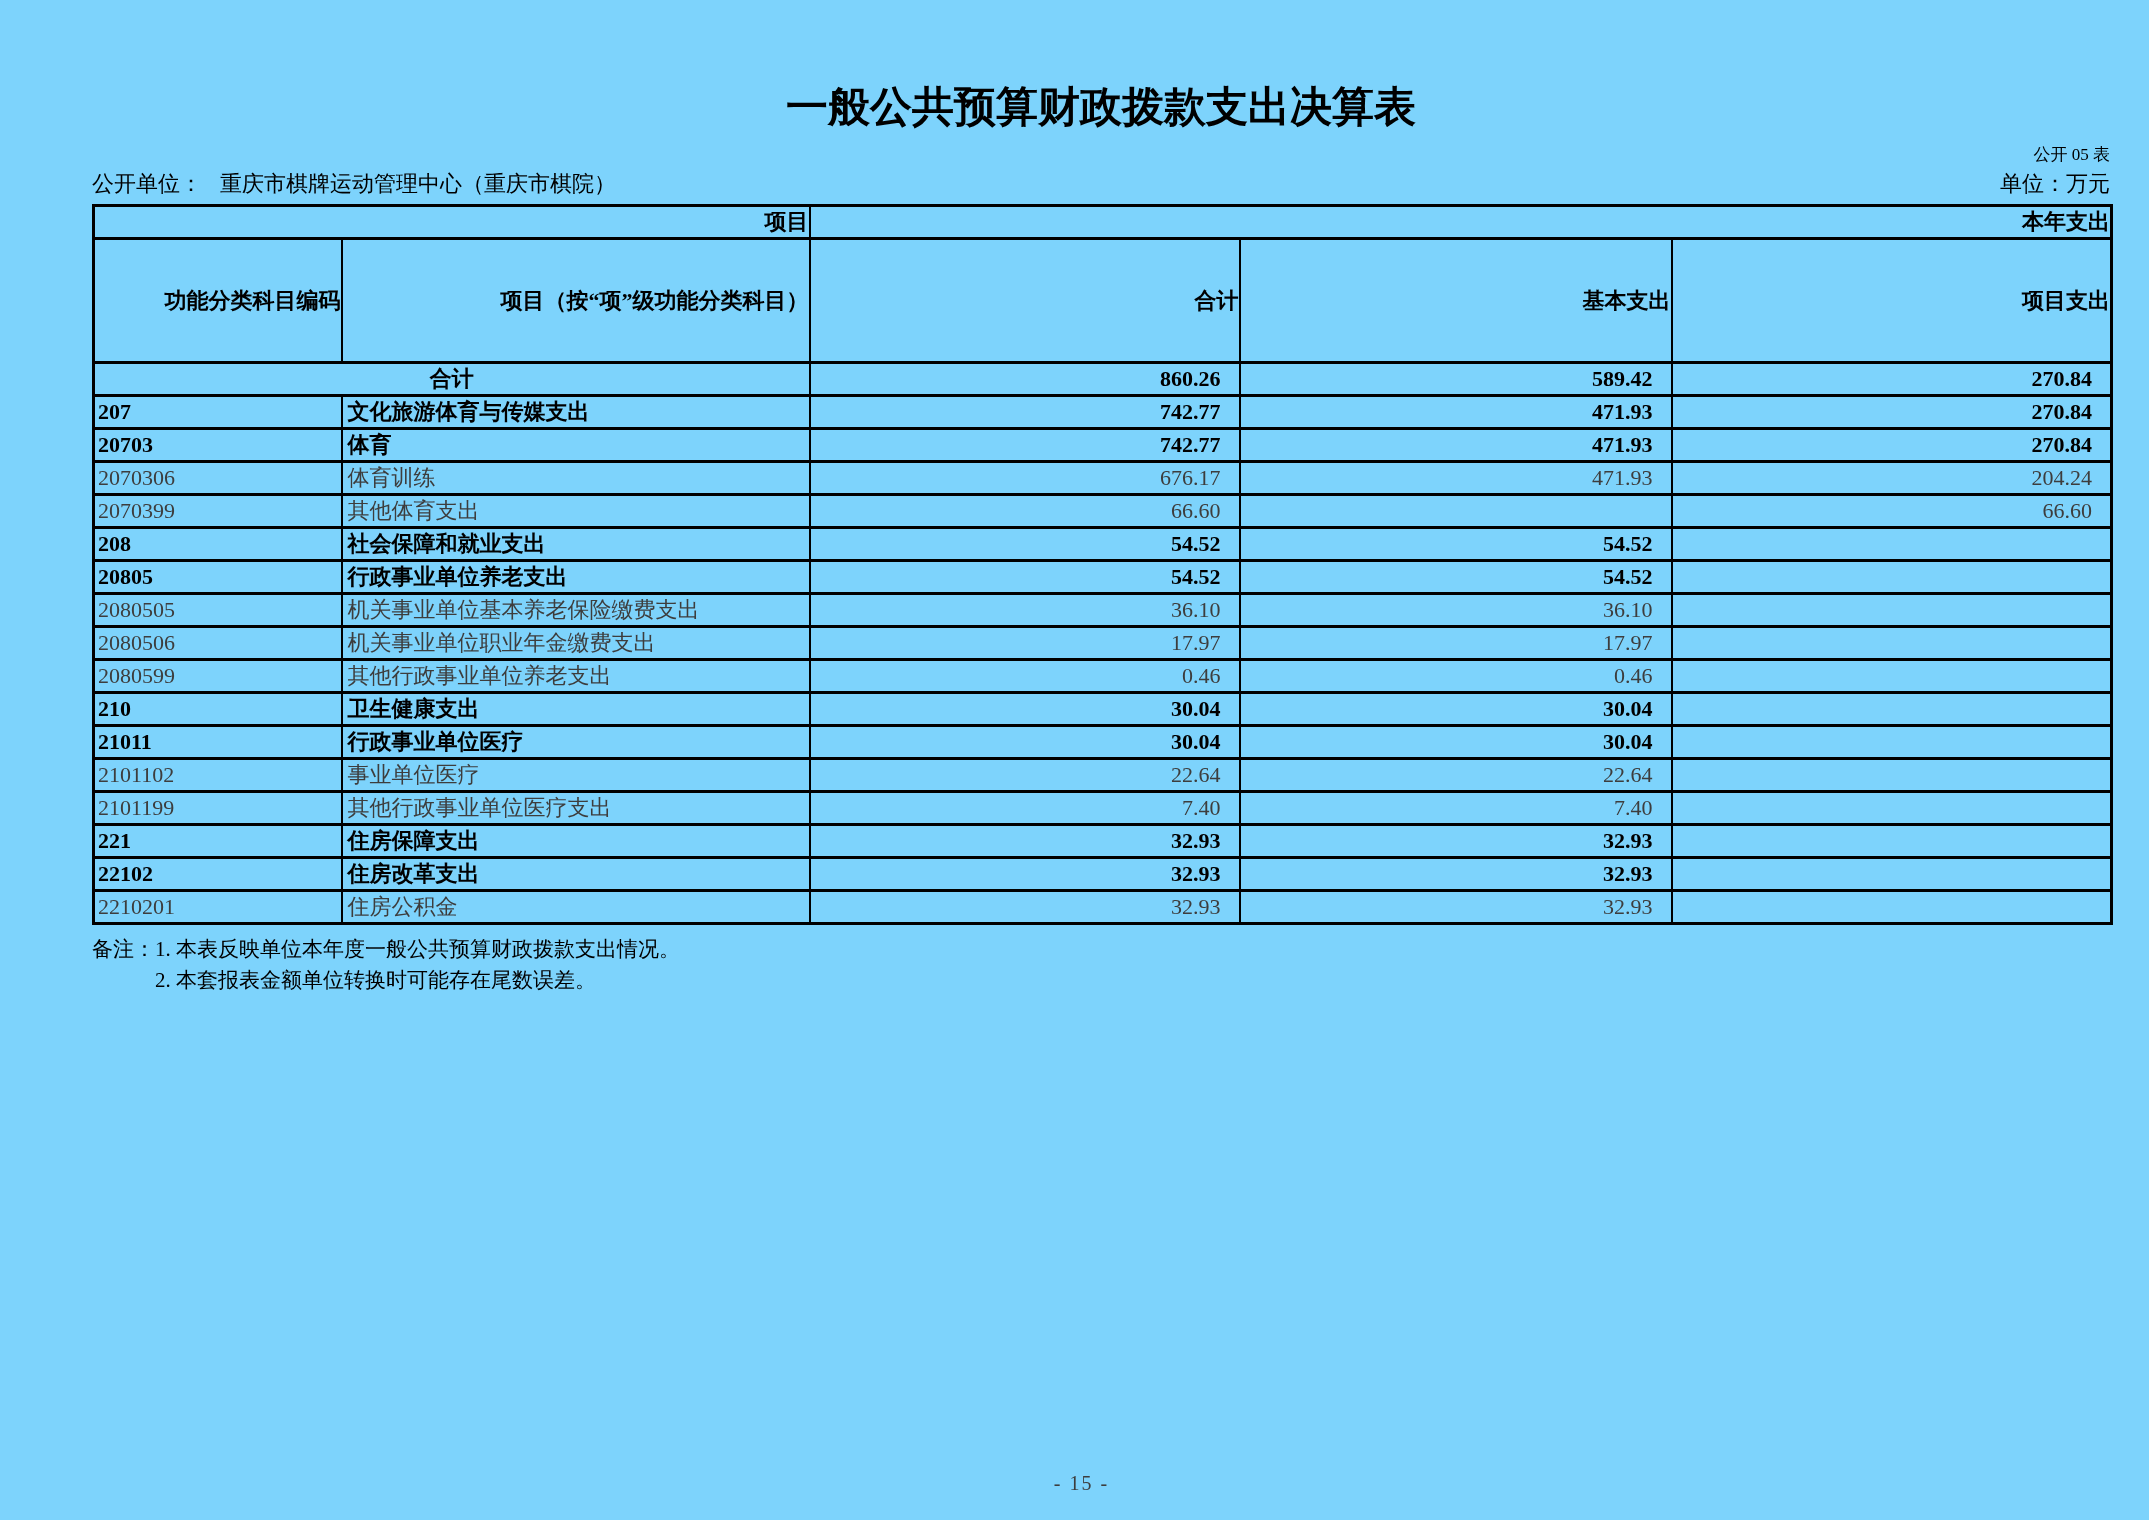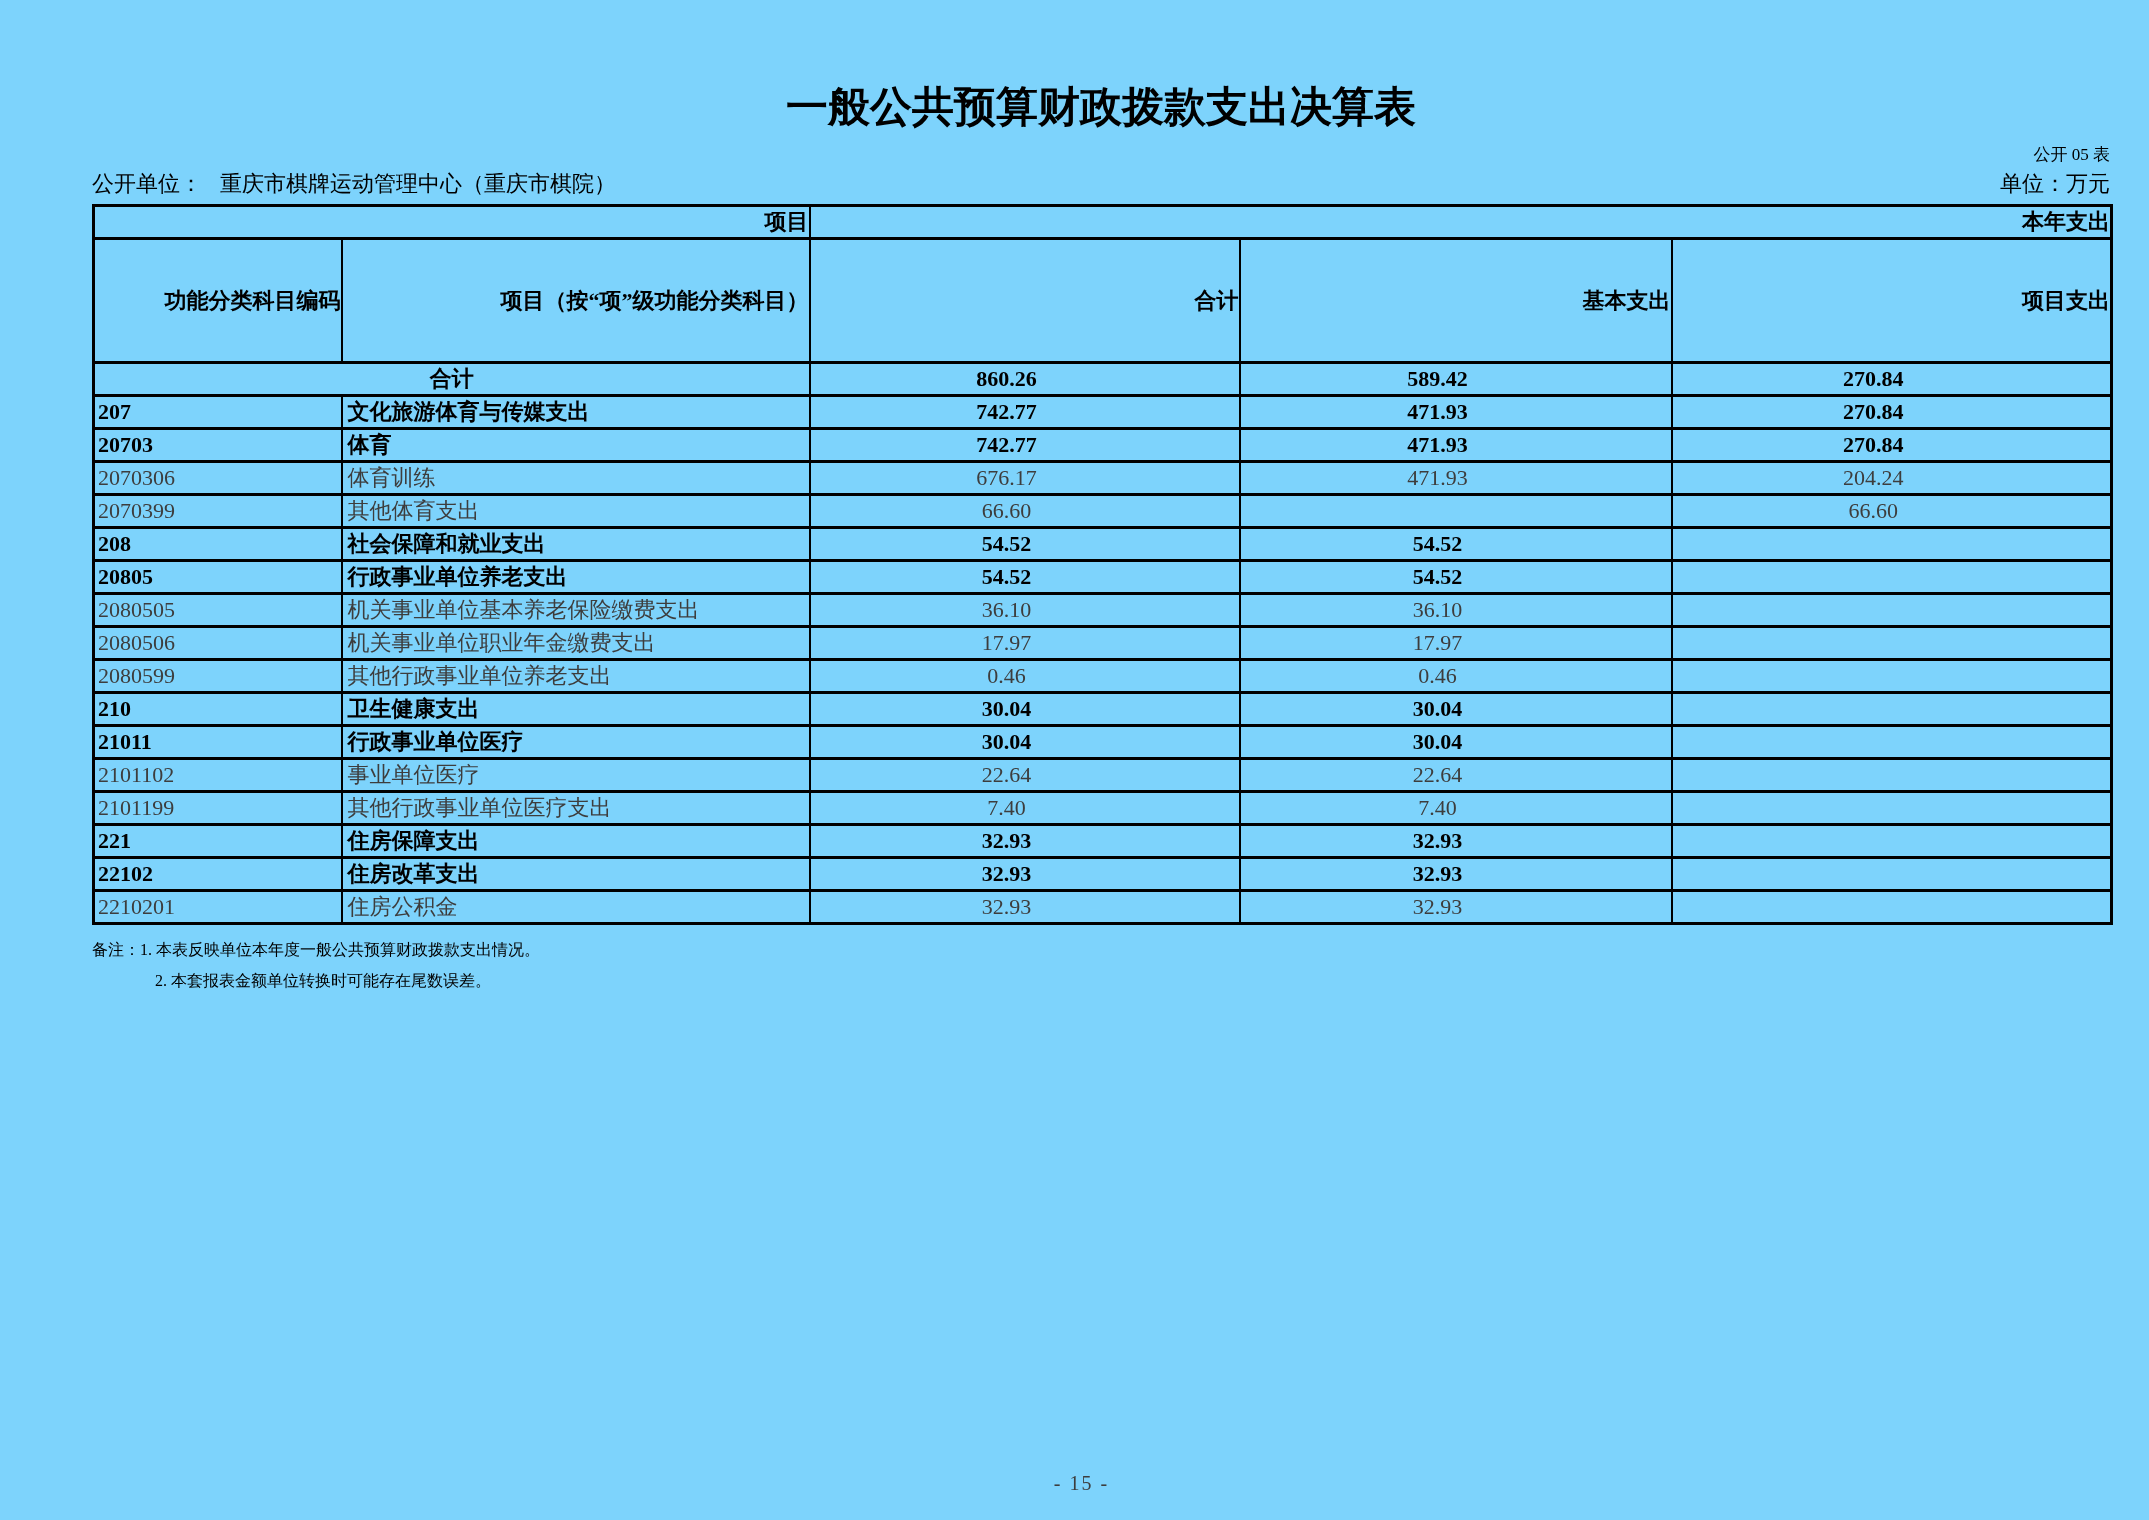--- a/index.html
+++ b/index.html
@@ -67,27 +67,27 @@
   table.budget th {
     font-weight: bold;
     text-align: right;
     font-size: 22px;
   }
   tr.hdr-group th { height: 33px; }
   tr.hdr-cols th { height: 124px; }
   tbody td { height: 31px; font-size: 21px; }
   td.code-cell { text-align: left; padding-left: 3px; }
   td.item-cell { text-align: left; padding-left: 5px; }
-  td.num-cell  { text-align: center; padding-right: 36px; border-radius: 14px; }
+  td.num-cell  { text-align: right; padding-right: 18px; border-radius: 14px; }
   td.merged-cell { text-align: center; padding-left: 0; }
   tr.bold-row td { font-weight: bold; color: #000; }
   tr.leaf-row td { font-weight: normal; color: #3d3d3d; }
   .notes {
     margin-top: 9px;
-    font-size: 16px;
+    font-size: 21px;
     line-height: 31px;
   }
   .notes .note-line { white-space: nowrap; }
   .notes .note-line.indented { padding-left: 63px; }
   .page-number {
     position: absolute;
     left: 7px;
     top: 1472px;
     width: 2149px;
     text-align: center;

